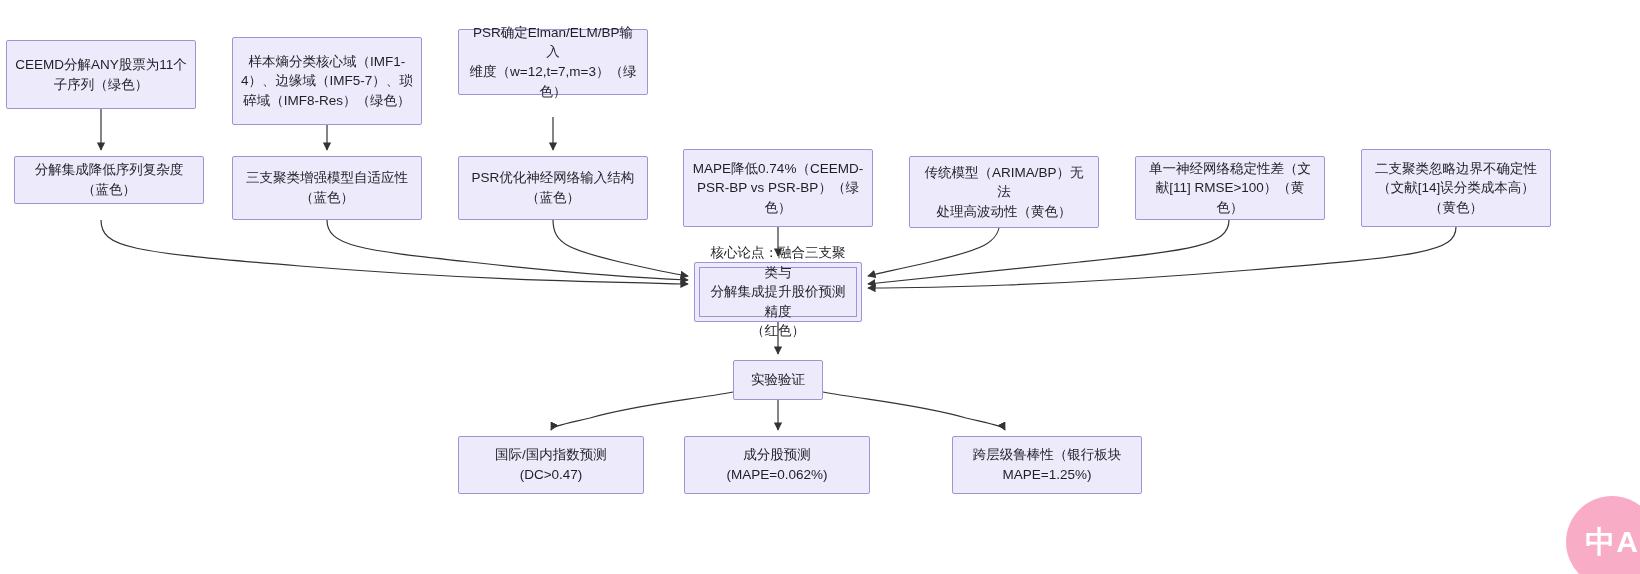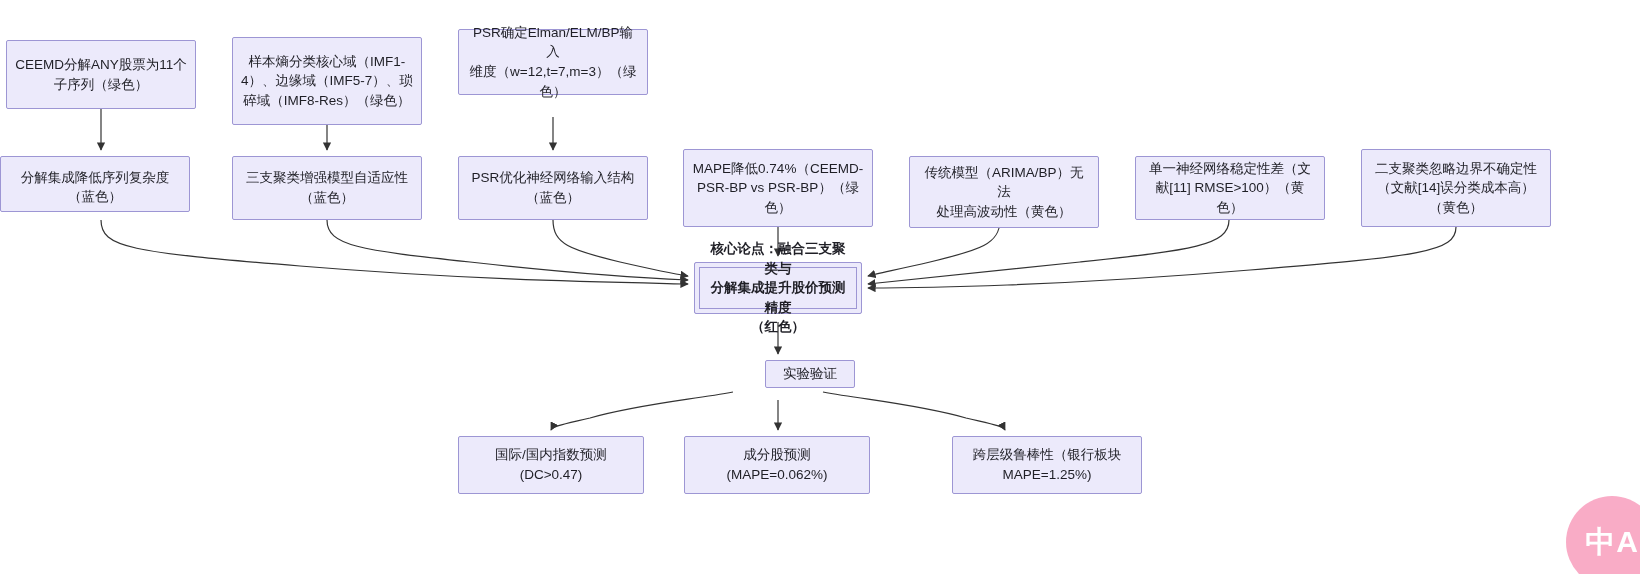--- a/index.html
+++ b/index.html
@@ -115,21 +115,21 @@
 4）、边缘域（IMF5-7）、琐
 碎域（IMF8-Res）（绿色）</span>
   </div>
 
   <div class="node" style="left:458px; top:29px; width:190px; height:66px;">
     <span>PSR确定Elman/ELM/BP输入
 维度（w=12,t=7,m=3）（绿
 色）</span>
   </div>
 
-  <div class="node" style="left:0; top:156px; width:190px; height:56px;align-items:flex-end;">
+  <div class="node" style="left:14px; top:156px; width:190px; height:48px;">
     <span>分解集成降低序列复杂度
 （蓝色）</span>
   </div>
 
   <div class="node" style="left:232px; top:156px; width:190px; height:64px;">
     <span>三支聚类增强模型自适应性
 （蓝色）</span>
   </div>
 
   <div class="node" style="left:458px; top:156px; width:190px; height:64px;">
@@ -152,27 +152,27 @@
     <span>单一神经网络稳定性差（文
 献[11] RMSE&gt;100）（黄色）</span>
   </div>
 
   <div class="node" style="left:1361px; top:149px; width:190px; height:78px;">
     <span>二支聚类忽略边界不确定性
 （文献[14]误分类成本高）
 （黄色）</span>
   </div>
 
-  <div class="node core" style="left:694px; top:262px; width:168px; height:52px;font-weight:bold;">
+  <div class="node core" style="left:694px; top:262px; width:168px; height:60px;">
     <span>核心论点：融合三支聚类与
 分解集成提升股价预测精度
 （红色）</span>
   </div>
 
-  <div class="node" style="left:733px; top:360px; width:90px; height:28px;margin-left:32px;">
+  <div class="node" style="left:733px; top:360px; width:90px; height:40px;">
     <span>实验验证</span>
   </div>
 
   <div class="node" style="left:458px; top:436px; width:186px; height:58px;">
     <span>国际/国内指数预测
 (DC&gt;0.47)</span>
   </div>
 
   <div class="node" style="left:684px; top:436px; width:186px; height:58px;">
     <span>成分股预测

